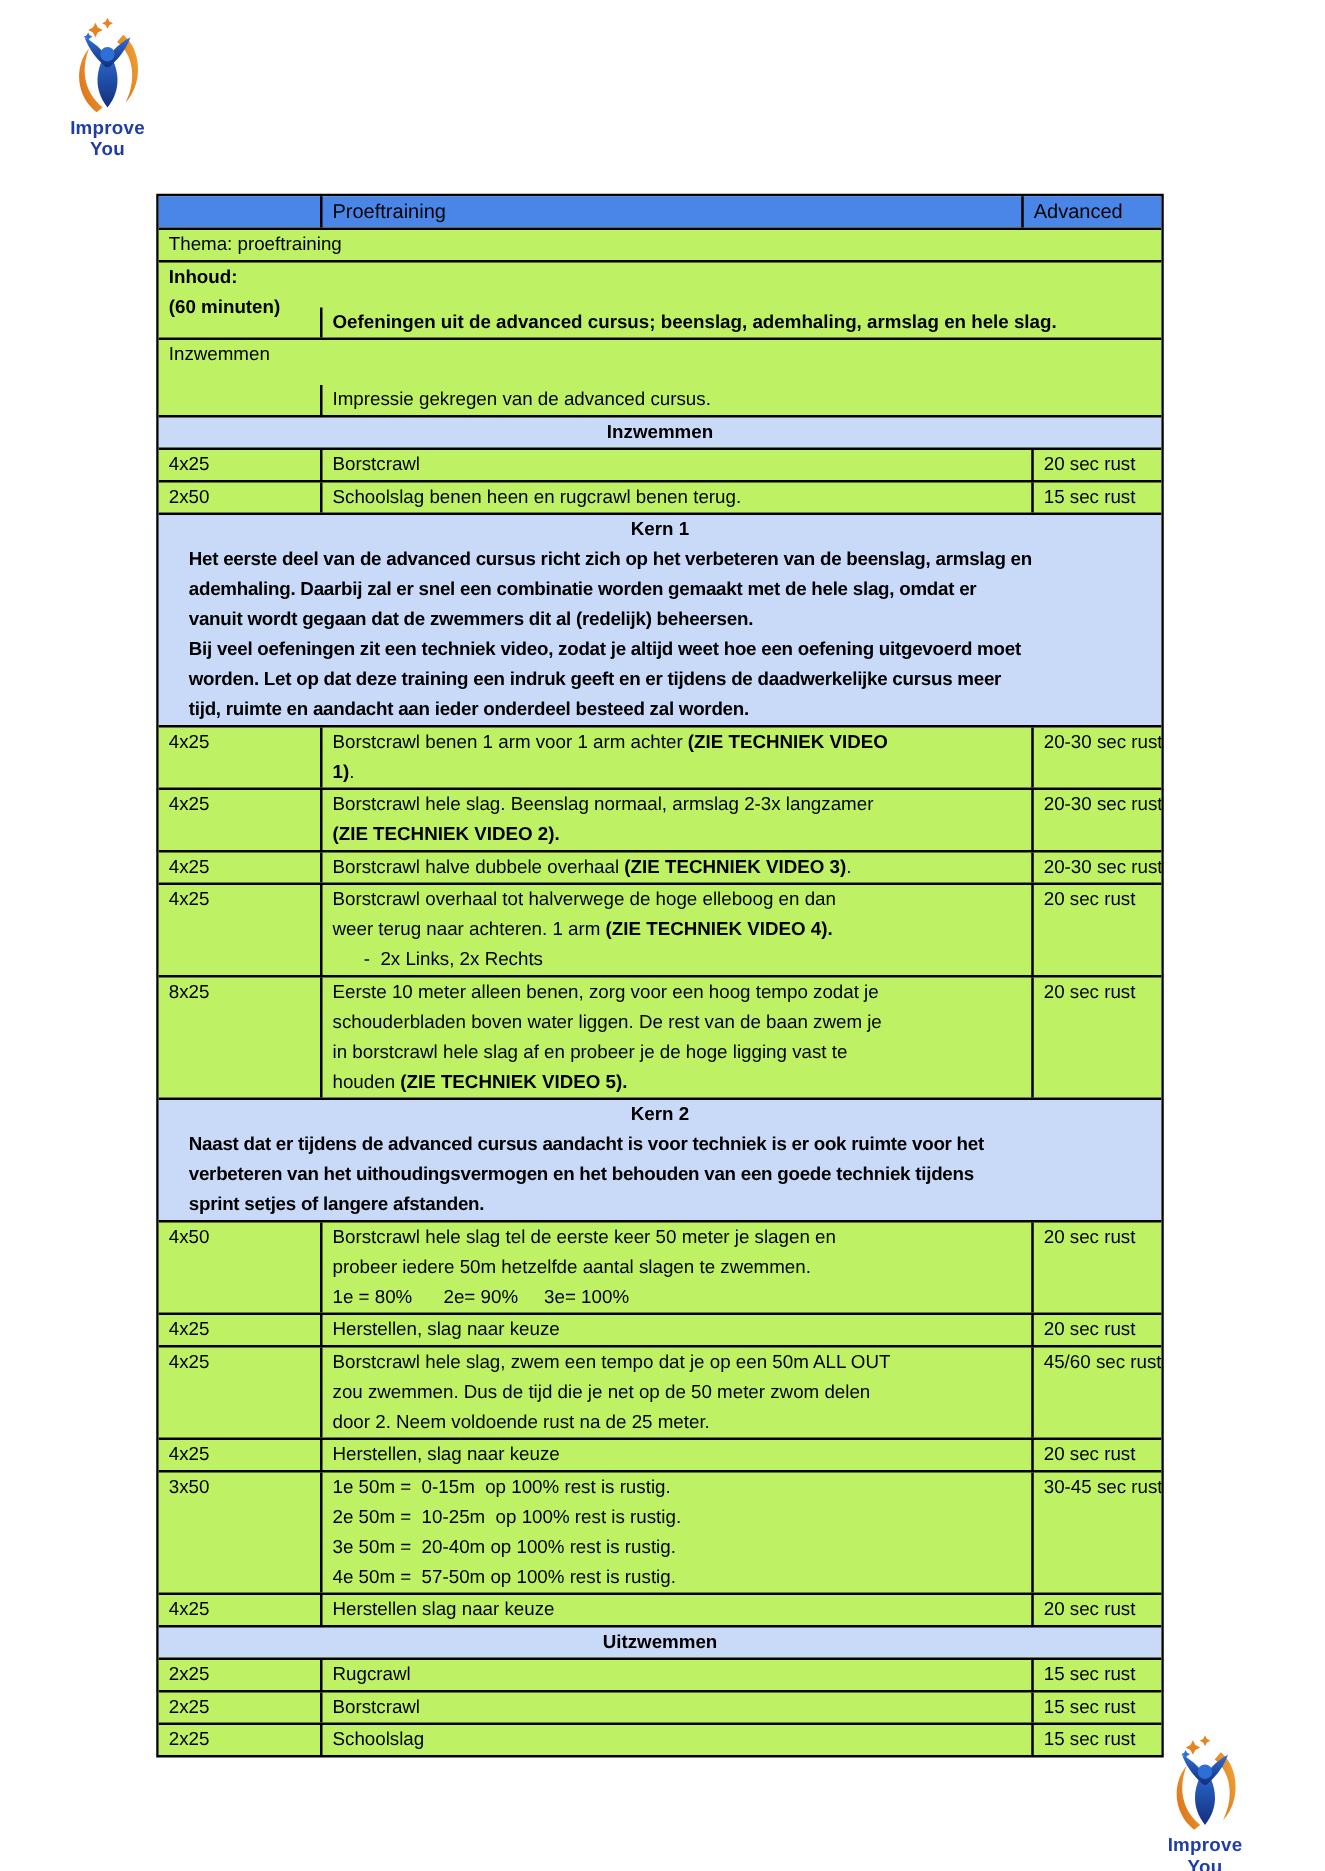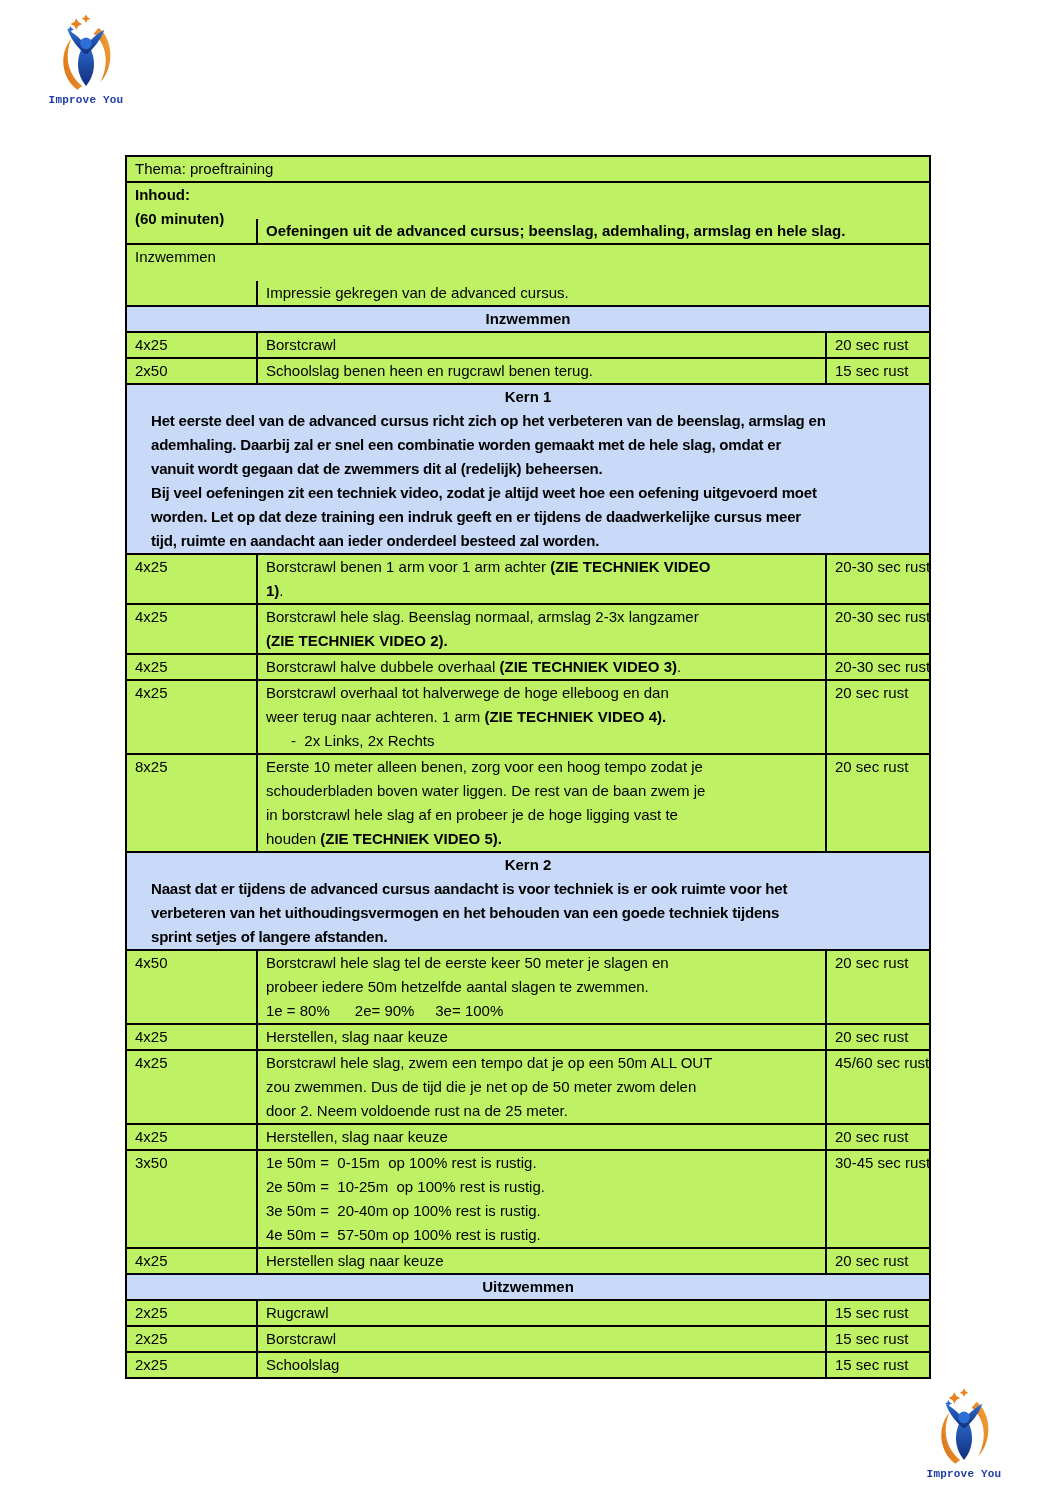--- a/index.html
+++ b/index.html
@@ -62,23 +62,22 @@
 
   .b { font-weight: 700; }
 
   
   .logo {
     position: absolute;
     width: 76px;
     text-align: center;
     color: var(--logo-blue);
     font-weight: 700;
-    font-size: 11px;
+    font-size: 15px;
     letter-spacing: 0.2px;
-    font-family: Liberation Mono, monospace;
   }
   .logo svg { display: block; margin: 0 auto 2px auto; }
   .logo-top { left: 48px; top: 14px; }
   .logo-bottom { left: 926px; top: 1388px; }
 </style>
 </head>
 <body>
 
 <div class="page">
 
@@ -101,20 +100,25 @@
       <path d="M32 41 C 39 35, 46 27, 50 16 C 39 22, 32 30, 28 39 Z" fill="url(#lgbl)"></path>
       <circle cx="31" cy="30" r="6" fill="#2e6fd6"></circle>
       <path d="M21 4 l2 4 4 2 -4 2 -2 4 -2 -4 -4 -2 4 -2 Z" fill="#e8821e"></path>
       <path d="M31 0 l1.5 3 3 1.5 -3 1.5 -1.5 3 -1.5 -3 -3 -1.5 3 -1.5 Z" fill="#e8821e"></path>
       <path d="M15 12 l1.2 2.4 2.4 1.2 -2.4 1.2 -1.2 2.4 -1.2 -2.4 -2.4 -1.2 2.4 -1.2 Z" fill="#2e6fd6"></path>
     </svg>
     <div class="logo-text">Improve You</div>
   </div>
 
   <div class="table">
+      <div class="t-row header">
+        <div class="cell c-left"></div>
+        <div class="cell c-mid">Proeftraining</div>
+        <div class="cell c-right">Advanced</div>
+      </div>
       <div class="t-row full">
         <div class="cell c-full">Thema: proeftraining</div>
       </div>
       <div class="t-row labeled bold">
         <div class="cell c-label"><div class="line">Inhoud:</div><div class="line">(60 minuten)</div></div>
         <div class="cell c-content"><div class="line"><span class="b">Oefeningen uit de advanced cursus; beenslag, ademhaling, armslag en hele slag.</span></div></div>
       </div>
       <div class="t-row labeled">
         <div class="cell c-label"><div class="line">Inzwemmen</div></div>
         <div class="cell c-content"><div class="line"><span>Impressie gekregen van de advanced cursus.</span></div></div>

